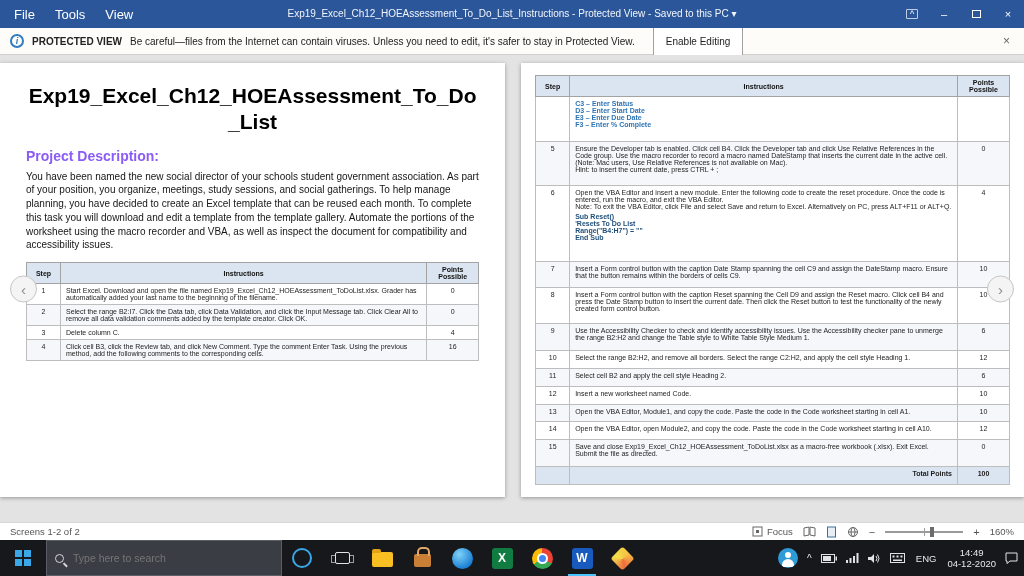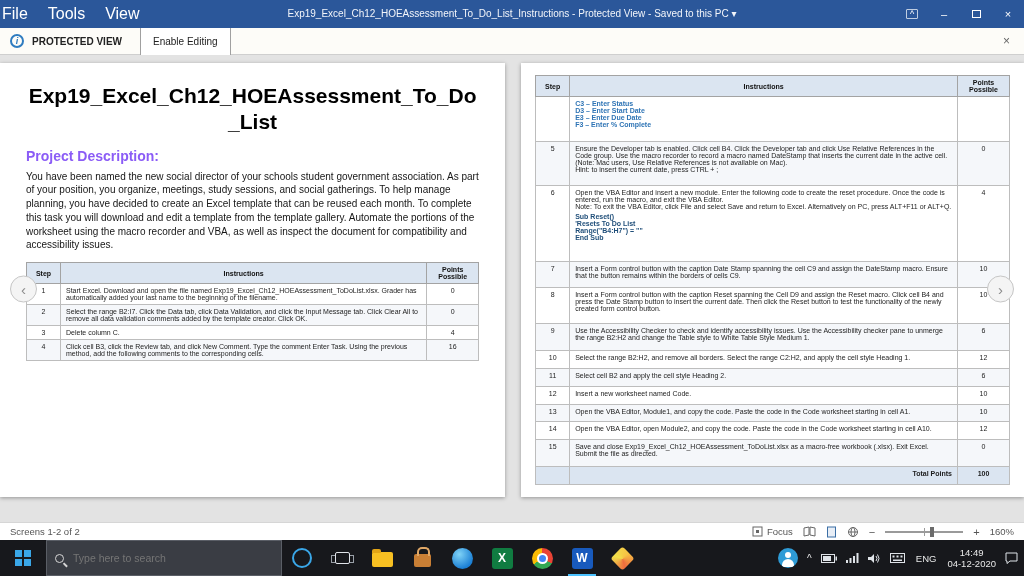--- a/index.html
+++ b/index.html
@@ -2,21 +2,21 @@
 <html><head>
 <meta charset="utf-8">
 <style>
   html,body{margin:0;padding:0;background:#000;}
   *{box-sizing:border-box;}
   .screen{width:1024px;height:576px;display:flex;flex-direction:column;overflow:hidden;
     font-family:"Liberation Sans","DejaVu Sans",sans-serif;background:#e3e3e3;position:relative;}
 
   
   .titlebar{height:28px;flex:0 0 28px;background:#2b579a;display:flex;align-items:center;position:relative;color:#fff;}
-  .menus{display:flex;gap:20px;padding-left:2px;font-size:16px;z-index:2;text-align:right;}
+  .menus{display:flex;gap:20px;padding-left:14px;font-size:13px;z-index:2;text-align:right;}
   .menus span{cursor:default;}
   .doc-title{position:absolute;left:0;right:0;text-align:center;font-size:10px;line-height:28px;color:#f2f5fa;pointer-events:none;white-space:nowrap;}
   .win-controls{margin-left:auto;display:flex;align-items:center;gap:0;z-index:2;}
   .win-controls .wbtn{width:32px;height:28px;display:flex;align-items:center;justify-content:center;font-size:11px;color:#fff;cursor:default;}
   .maxbox{display:inline-block;width:9px;height:8px;border:1px solid #fff;}
   .ribopt{font-size:9px;border:1px solid rgba(255,255,255,.7);width:12px;height:10px;line-height:8px;text-align:center;border-radius:1px;}
 
   
   .pv-bar{height:27px;flex:0 0 27px;background:#fdfcf8;border-bottom:1px solid #cfcfcf;display:flex;align-items:center;padding:0 10px;font-size:10px;color:#222;gap:8px;}
   .pv-icon{width:14px;height:14px;border-radius:50%;border:2px solid #2f7cc0;color:#2f7cc0;font-weight:bold;font-size:9px;display:flex;align-items:center;justify-content:center;font-style:italic;flex:0 0 auto;}
@@ -121,20 +121,21 @@
       <span class="wbtn">
           <span class="maxbox"></span>
         </span>
       <span class="wbtn">×</span>
     </div>
   </header>
 
   <div class="pv-bar">
     <span class="pv-icon">i</span>
     <span class="pv-label">PROTECTED VIEW</span>
+    <span>Be careful—files from the Internet can contain viruses. Unless you need to edit, it's safer to stay in Protected View.</span>
     <button class="pv-btn">Enable Editing</button>
     <span class="pv-close">×</span>
   </div>
 
   <main class="docarea">
     <button class="navbtn left">‹</button>
 
     <section class="page page1">
       <div class="h1">Exp19_Excel_Ch12_HOEAssessment_To_Do_List</div>
       <div class="h2">Project Description:</div>

